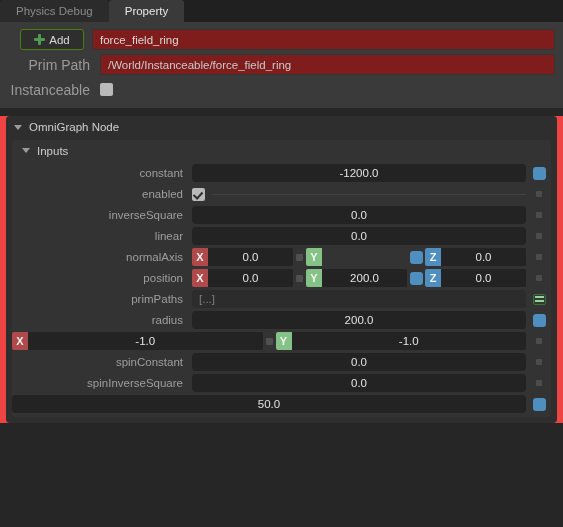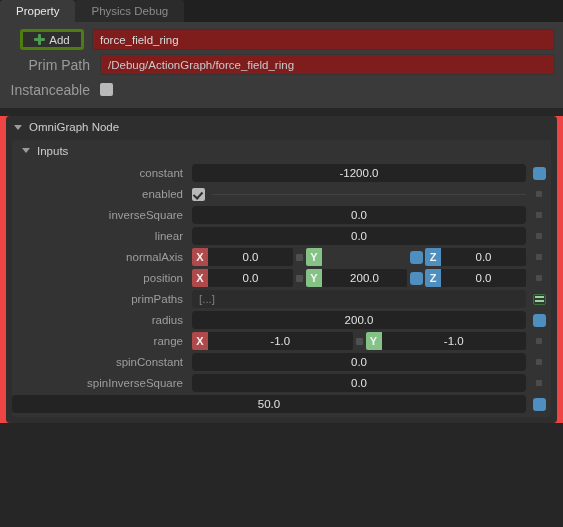--- a/index.html
+++ b/index.html
@@ -60,21 +60,21 @@
     padding-right: 10px;
     color: #9a9a9a;
     font-size: 14px;
     box-sizing: border-box;
   }
 
   .add-btn {
     width: 64px;
     height: 21px;
     background: #2e2e2e;
-    border: 3px solid #4d7c0f;
+    border: 1px solid #4d7c0f;
     border-radius: 3px;
     display: flex;
     align-items: center;
     justify-content: center;
     gap: 4px;
     margin-left: 12px;
     box-sizing: border-box;
     cursor: pointer;
   }
   .add-btn .lbl { color: #d8d8d8; font-size: 11.5px; }
@@ -327,37 +327,37 @@
     background: #9ecf9f;
   }
   .wrap { position: relative; width: 563px; height: 527px; box-sizing: border-box;}
 </style>
 </head>
 <body>
 
 <div class="wrap">
 
   <div class="tabstrip">
+    <div class="tab">Physics Debug</div>
     <div class="tab active">Property</div>
-    <div class="tab">Physics Debug</div>
   </div>
 
   <div class="header">
     <div class="hrow">
       <div class="add-btn">
         <span class="plus"></span>
         <span class="lbl">Add</span>
       </div>
       <div style="width:8px;flex:0 0 8px;"></div>
       <div class="text-field">force_field_ring</div>
     </div>
 
     <div class="hrow">
       <div class="hlabel">Prim Path</div>
-      <div class="text-field path">/Debug/ActionGraph/force_field_ring</div>
+      <div class="text-field path">/World/Instanceable/force_field_ring</div>
     </div>
 
     <div class="hrow">
       <div class="hlabel">Instanceable</div>
       <div class="checkbox"></div>
     </div>
   </div>
 
   <div class="body">
     <div class="section">
@@ -479,21 +479,20 @@
           <div class="plabel">radius</div>
           <div class="pfield">
             <div class="numbox">200.0</div>
           </div>
           <div class="ind">
               <span class="sq-blue"></span>
             </div>
         </div>
 
         <div class="prow">
-          <div class="plabel">range</div>
           <div class="pfield">
             <div class="comp">
               <div class="axis-group">
                 <span class="axis-tag x">X</span>
                 <span class="axis-val">-1.0</span>
               </div>
               <span class="sep-dot"></span>
               <div class="axis-group">
                 <span class="axis-tag y">Y</span>
                 <span class="axis-val">-1.0</span>

